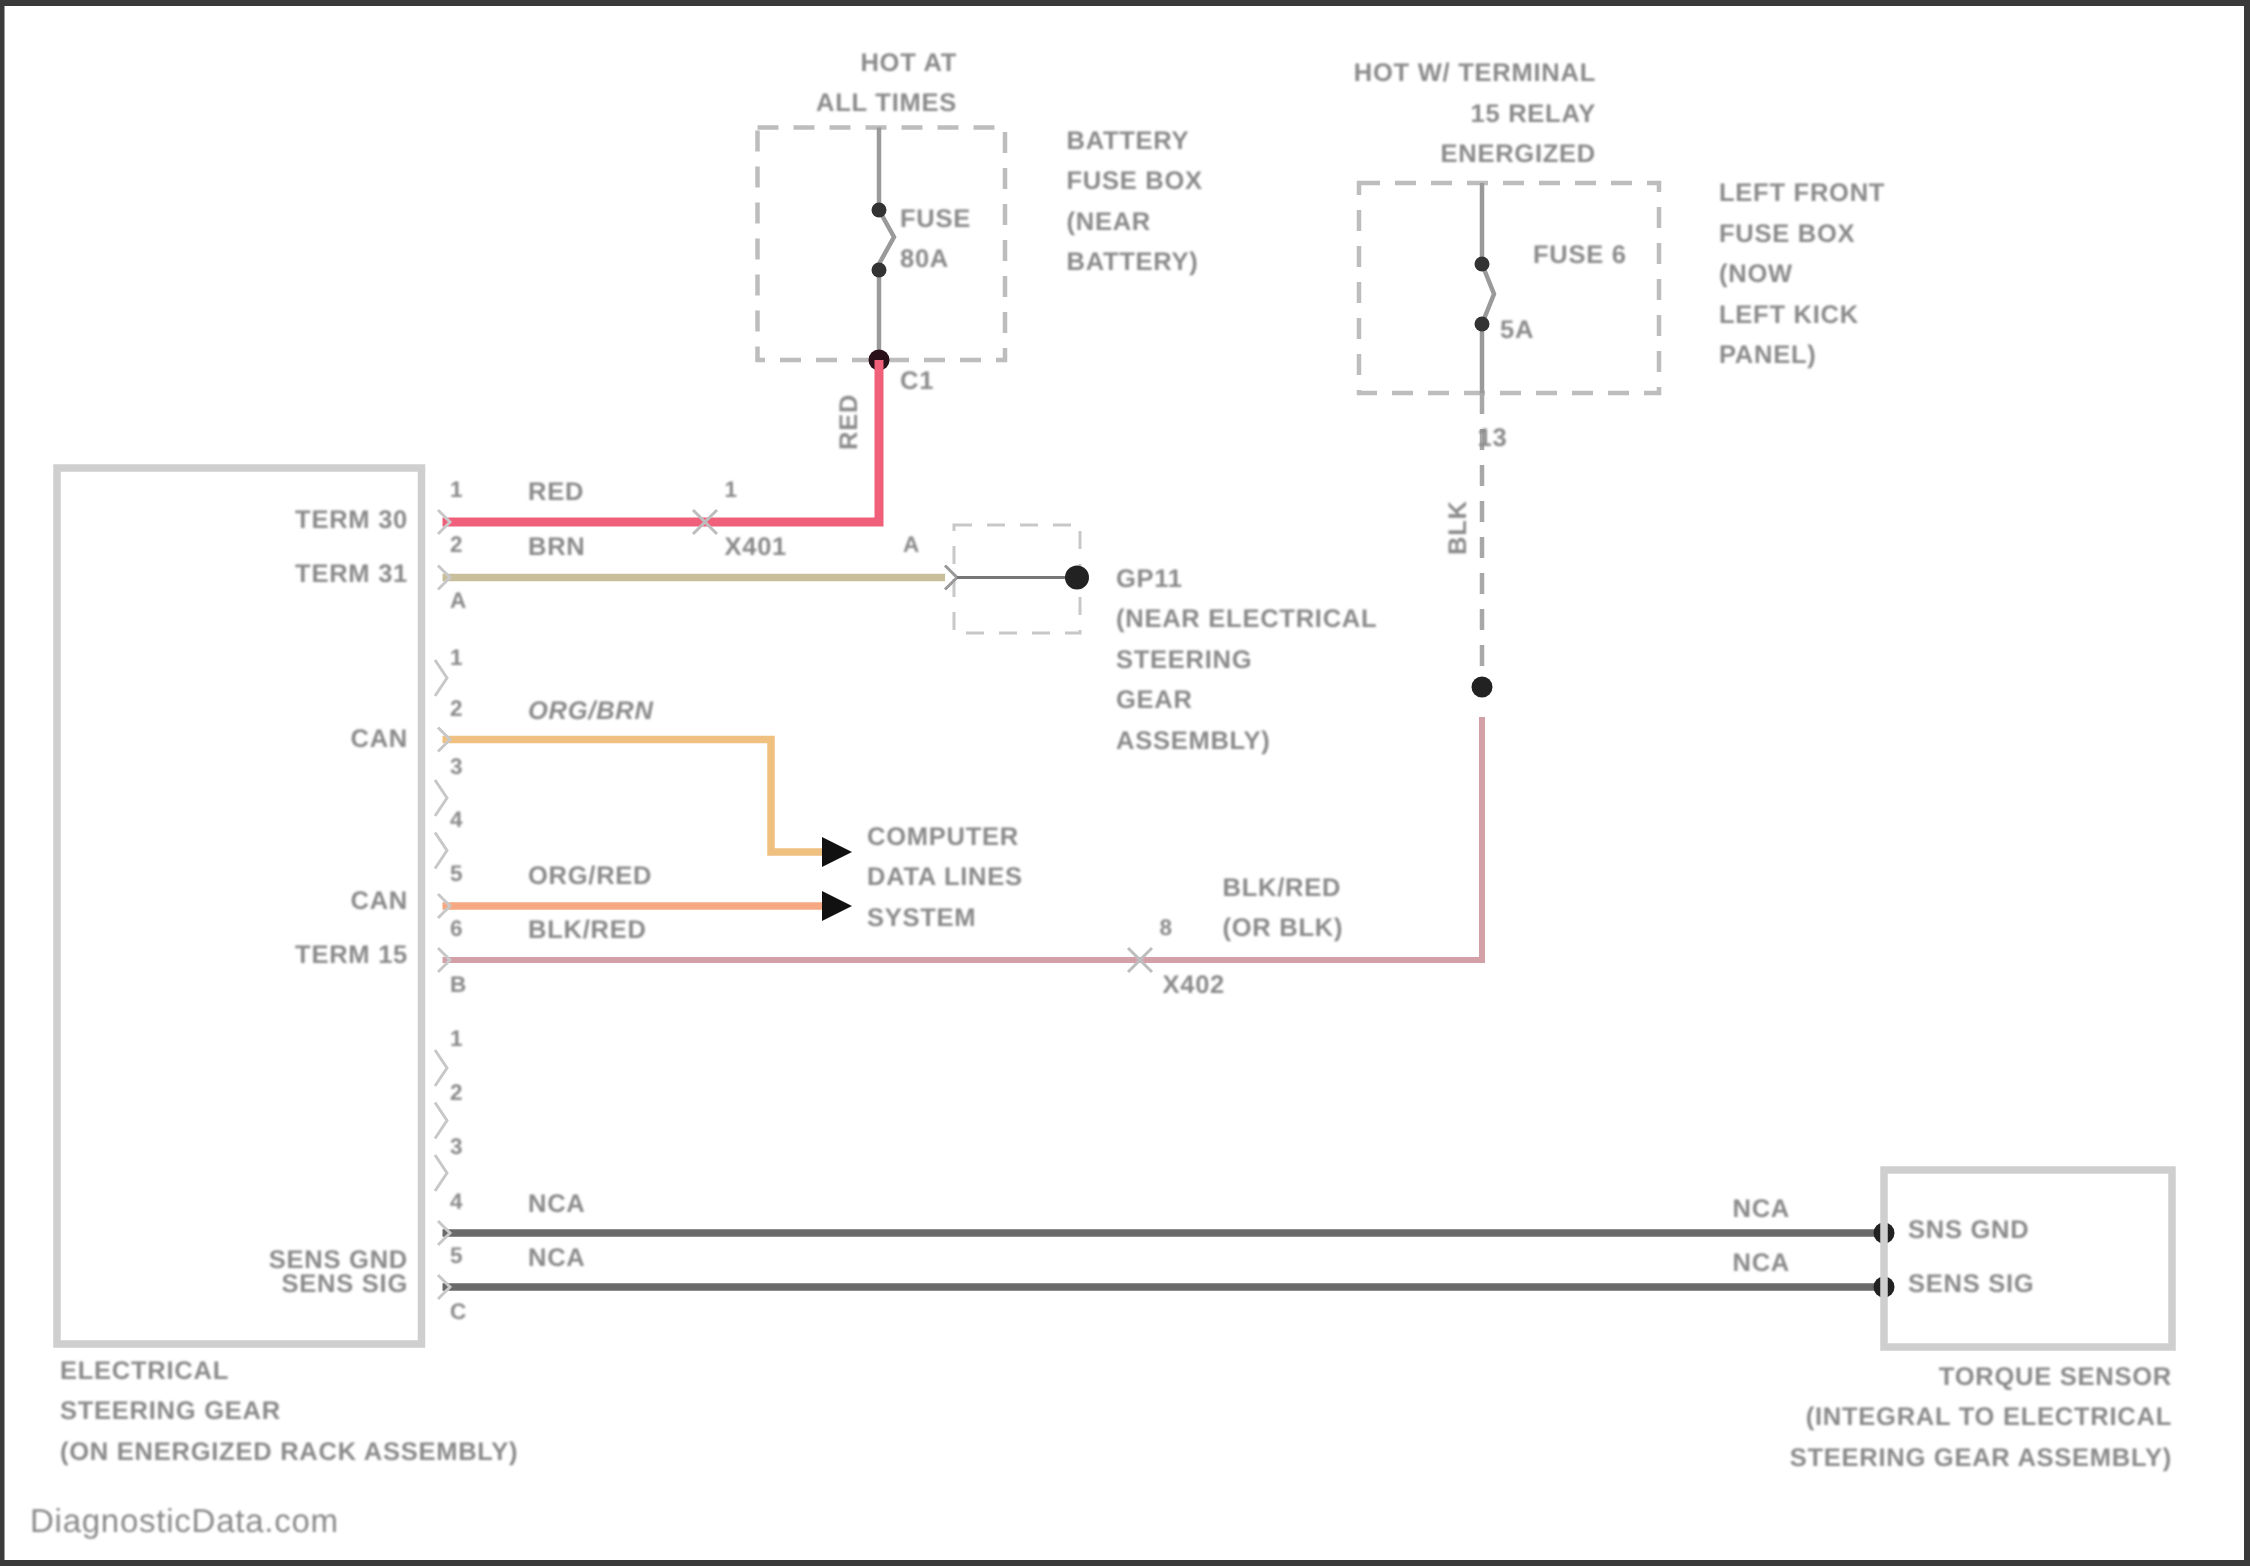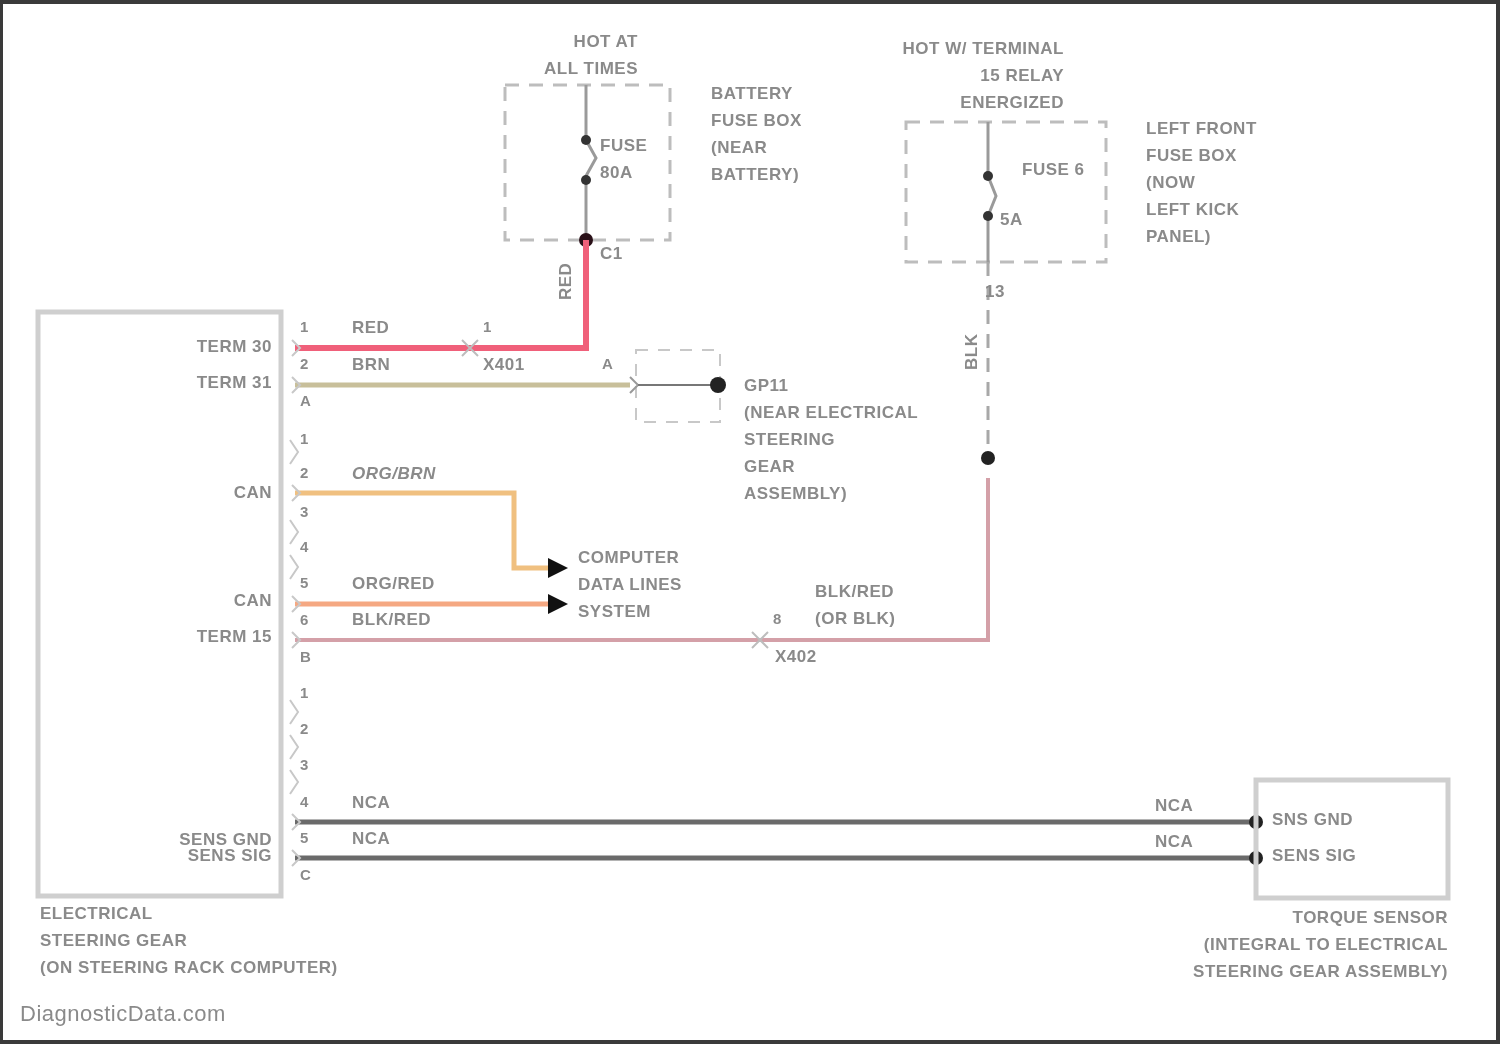--- a/index.html
+++ b/index.html
@@ -154,15 +154,15 @@
 <div class="lbl" style="left:1155px;top:828px;">NCA</div>
 
 <div class="lbl" style="left:1272px;top:806px;">SNS GND</div>
 <div class="lbl" style="left:1272px;top:842px;">SENS SIG</div>
 <div class="lbl r" style="left:1100px;top:904px;width:348px;">TORQUE SENSOR
 (INTEGRAL TO ELECTRICAL
 STEERING GEAR ASSEMBLY)</div>
 
 <div class="lbl" style="left:40px;top:900px;">ELECTRICAL
 STEERING GEAR
-(ON STEERING RACK COMPUTER)</div>
+(ON ENERGIZED RACK ASSEMBLY)</div>
 
 <div class="lbl" style="left:20px;top:1000px;font-weight:normal;font-size:22px;">DiagnosticData.com</div>
 
 </body></html>

